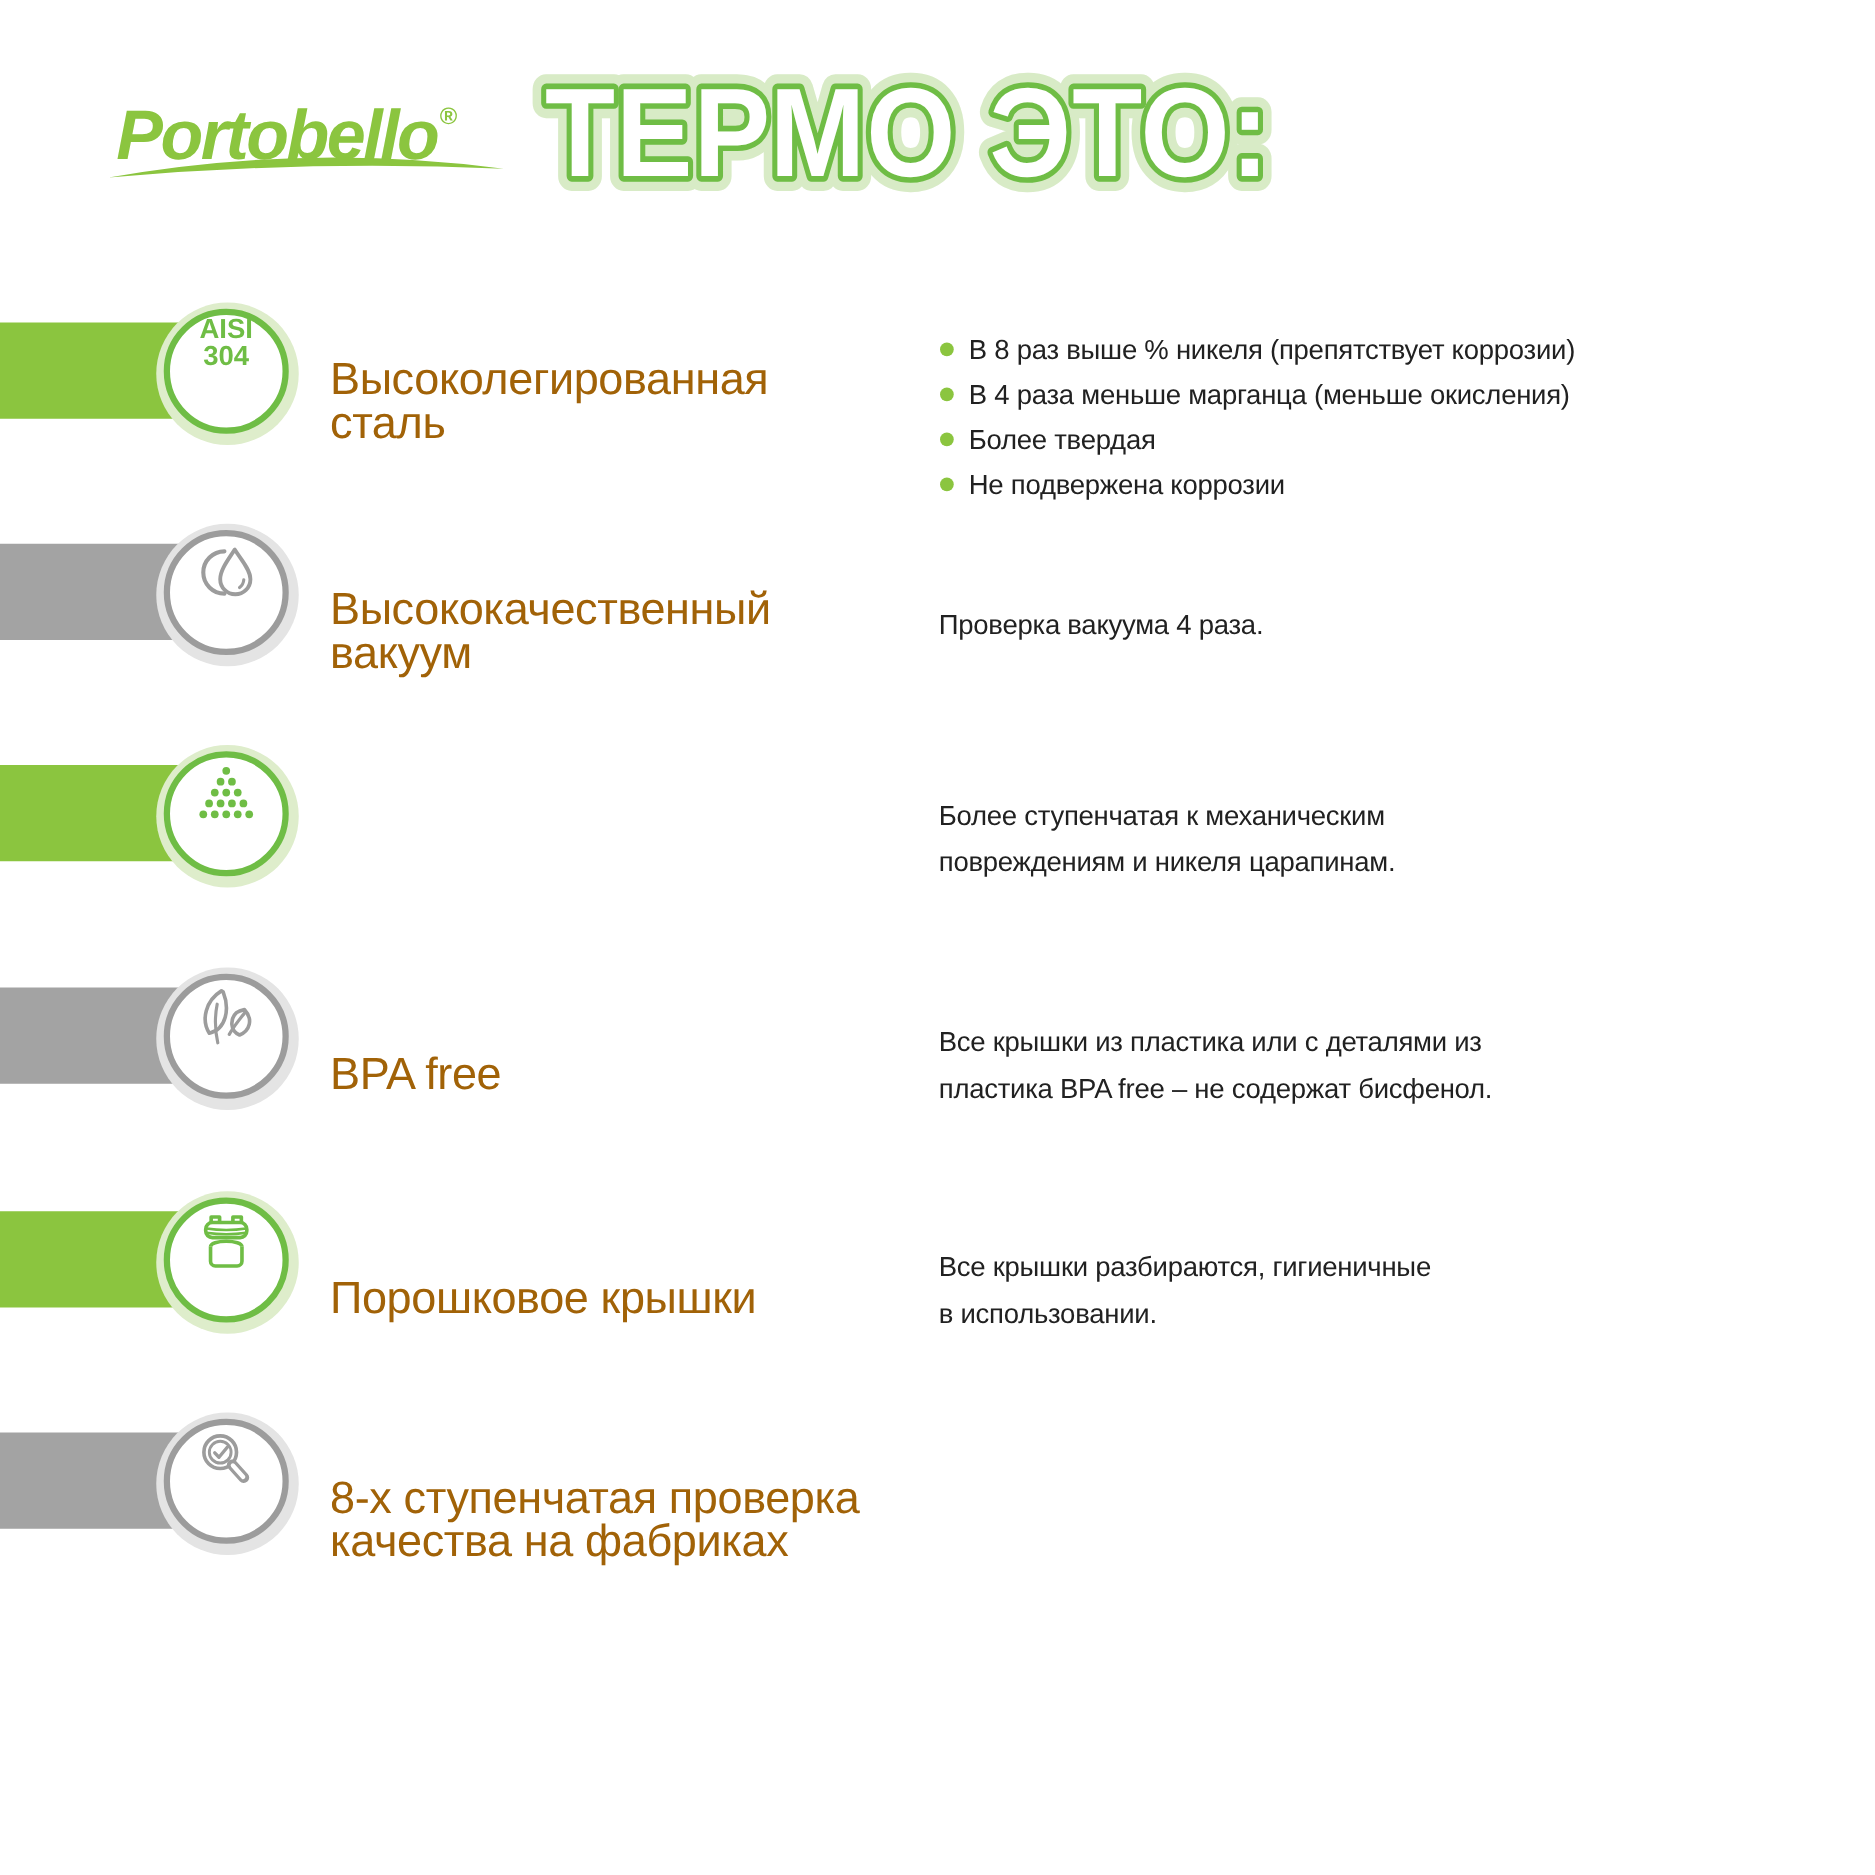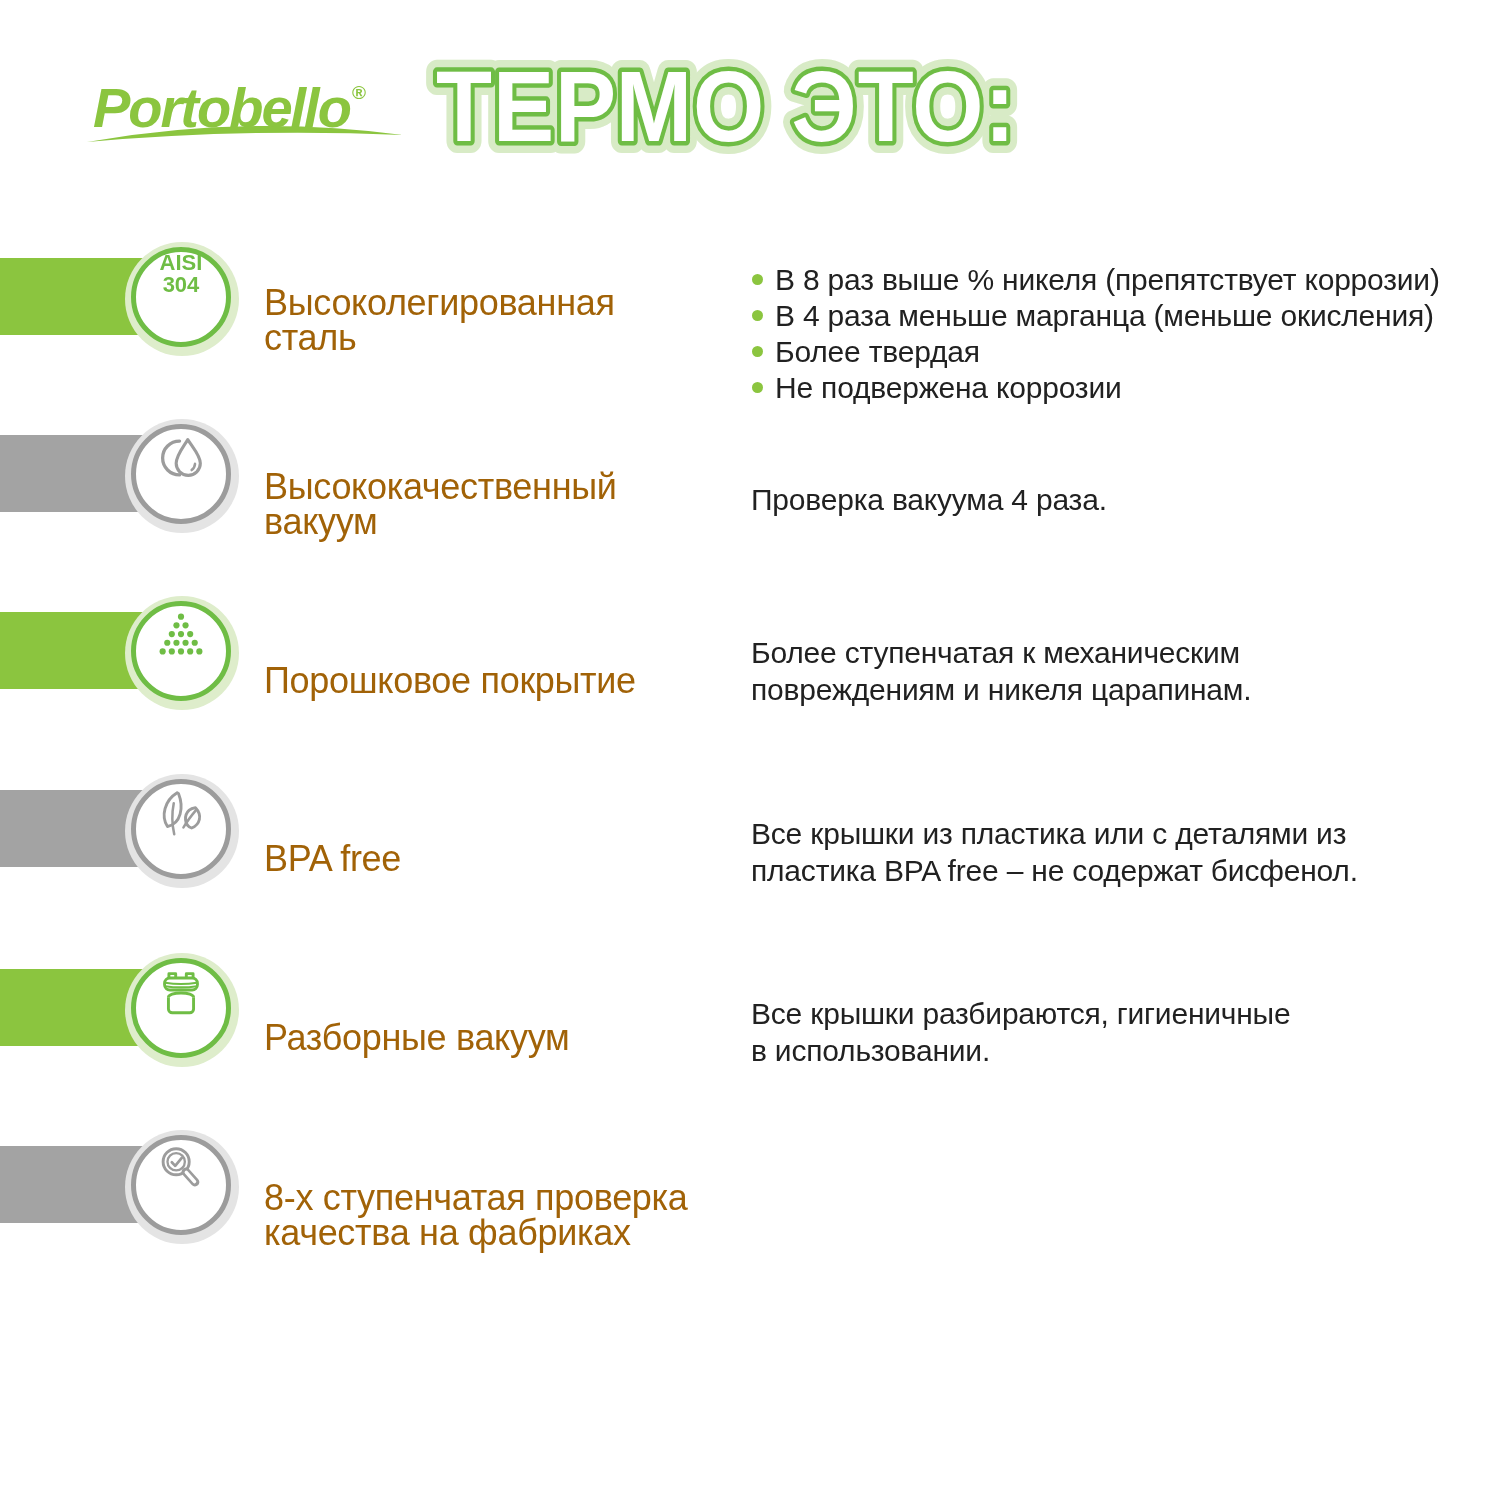--- a/index.html
+++ b/index.html
@@ -25,21 +25,21 @@
   .ring{position:absolute;left:125px;top:-16px;width:114px;height:114px;border-radius:50%;z-index:2;}
   .row.green .ring{background:#DEEDCB;}
   .row.gray  .ring{background:#E4E4E4;}
   .disc{position:absolute;left:131px;top:-11px;width:90px;height:90px;border-radius:50%;
         background:#ffffff;display:flex;align-items:flex-start;justify-content:center;z-index:3;}
   .row.green .disc{border:5px solid #6FBD45;color:#6FBD45;}
   .row.gray  .disc{border:5px solid #9C9C9C;color:#9C9C9C;}
   .aisi{font-weight:bold;font-size:22px;line-height:22px;text-align:center;color:#6FBD45;letter-spacing:0;}
   .title{position:absolute;left:264px;font-weight:normal;font-size:36px;line-height:35px;
          letter-spacing:-0.3px;color:#a16207;white-space:nowrap;z-index:4;}
-  .info{position:absolute;left:751px;font-size:30px;line-height:37px;letter-spacing:-0.2px;
+  .info{position:absolute;left:751px;font-size:22px;line-height:37px;letter-spacing:-0.2px;
         color:#212121;white-space:nowrap;z-index:4;}
   .bullet{display:flex;line-height:36px;}
   .bdot{width:11px;height:11px;border-radius:50%;background:#8BC53F;margin:12px 12px 0 1px;flex:0 0 auto;}
   .icon{display:block;}
 </style>
 </head>
 <body>
 
 <div class="canvas">
 
@@ -122,23 +122,20 @@
             <circle cx="34.7" cy="38" r="3.2"></circle>
             <circle cx="44.2" cy="38" r="3.2"></circle>
           <circle cx="11" cy="47" r="3.2"></circle>
             <circle cx="20.5" cy="47" r="3.2"></circle>
             <circle cx="30" cy="47" r="3.2"></circle>
             <circle cx="39.5" cy="47" r="3.2"></circle>
             <circle cx="49" cy="47" r="3.2"></circle>
         </g>
       </svg>
     </div>
-    <h2 class="title" style="top:21px">
-      <div>Порошковое покрытие</div>
-    </h2>
     <div class="info" style="top:22px">
       <div>Более ступенчатая к механическим</div>
       <div>повреждениям и никеля царапинам.</div>
     </div>
   </section>
 
   <section class="row gray" style="top:790px">
     <div class="bar"></div>
     <div class="ring"></div>
     <div class="disc">
@@ -164,21 +161,21 @@
     <div class="disc">
       <svg class="icon" width="58" height="58" viewBox="0 0 60 60">
         <path d="M17.5 16 v-5 h7 v3.5 M35.5 14.5 v-3.5 h7 v5" fill="none" stroke="currentColor" stroke-width="3" stroke-linejoin="round"></path>
         <rect x="13" y="15.5" width="34" height="12.5" rx="5.5" fill="#ffffff" stroke="currentColor" stroke-width="3" stroke-linejoin="round"></rect>
         <path d="M13.5 20.5 Q30 23 46.5 20.5 M13.5 24 Q30 26.5 46.5 24" fill="none" stroke="currentColor" stroke-width="2.2"></path>
         <path d="M17 35.5 a13 4.5 0 0 1 26 0" fill="none" stroke="currentColor" stroke-width="3"></path>
         <path d="M17 35.5 v12 a4 4 0 0 0 4 4 h18 a4 4 0 0 0 4 -4 v-12" fill="none" stroke="currentColor" stroke-width="3" stroke-linejoin="round"></path>
       </svg>
     </div>
     <h2 class="title" style="top:21px">
-      <div>Разборные вакуум</div>
+      <div>Порошковое крышки</div>
     </h2>
     <div class="info" style="top:26px">
       <div>Все крышки разбираются, гигиеничные</div>
       <div>в использовании.</div>
     </div>
   </section>
 
   <section class="row gray" style="top:1146px">
     <div class="bar"></div>
     <div class="ring"></div>

